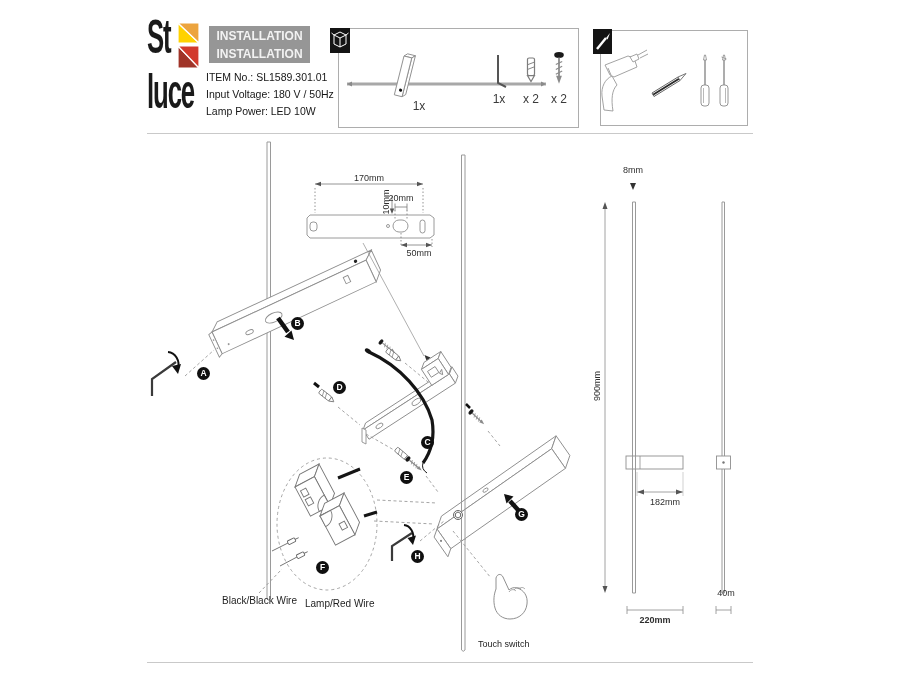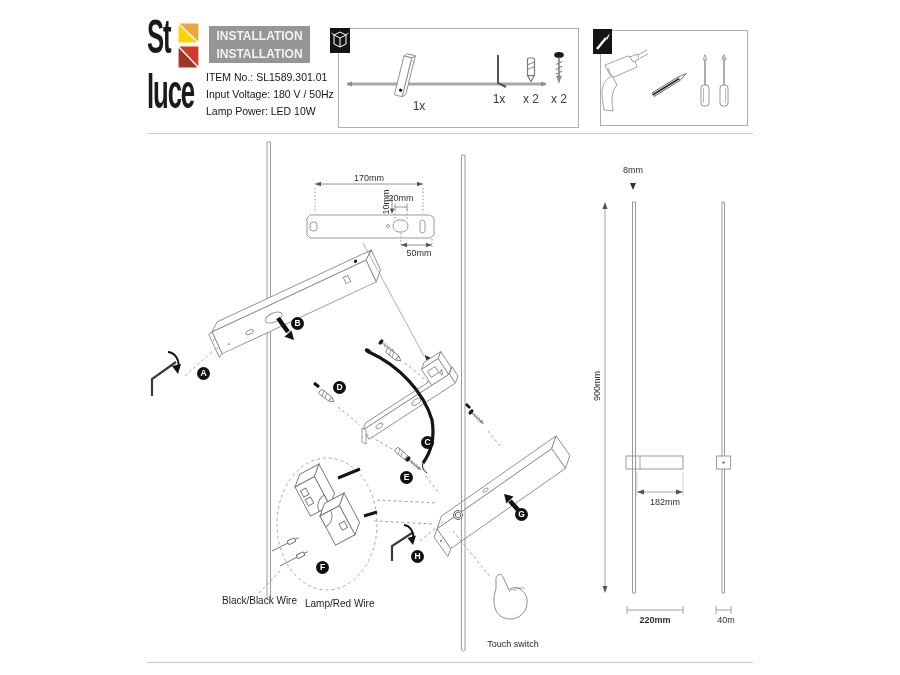--- a/index.html
+++ b/index.html
@@ -14,21 +14,21 @@
   .info-line{position:absolute;z-index:2;left:206px;font-size:10.5px;color:#161616;}
   .frame{position:absolute;z-index:0;border:1px solid #adadad;background:#fff;}
   .icon-sq{position:absolute;z-index:3;background:#141414;}
   .rule{position:absolute;z-index:1;background:#c9c9c9;height:1px;}
   .qty{position:absolute;z-index:2;width:24px;text-align:center;font-size:12px;color:#3a3a3a;}
   .dim{position:absolute;z-index:2;width:44px;text-align:center;font-size:9px;color:#2e2e2e;}
   .dim.rot{transform:rotate(-90deg);}
   .stepb{position:absolute;z-index:3;width:13px;height:13px;border-radius:50%;background:#101010;color:#fff;
          font-size:8.5px;font-weight:bold;text-align:center;line-height:13px;}
   .wire-lab{position:absolute;z-index:2;font-size:10px;color:#1d1d1d;}
-  .note-lab{position:absolute;z-index:2;width:70px;text-align:center;font-size:9px;color:#1d1d1d;}
+  .note-lab{position:absolute;z-index:2;width:70px;font-size:9px;color:#1d1d1d;}
 </style>
 </head>
 <body>
 
 <div class="page">
 
   <div class="logo-word" style="left:147px;top:12px;">St</div>
   <div class="logo-word" style="left:147px;top:67px;">luce</div>
   <svg class="abs" style="left:177px;top:22px;z-index:2;" width="26" height="48" viewBox="0 0 26 48">
     <polygon points="1,1 1,21 22,21" fill="#ffd200" stroke="#fff" stroke-width="1.2"></polygon>
@@ -72,21 +72,21 @@
   <div class="qty" style="left:547px;top:92px;">x 2</div>
 
   <div class="dim" style="left:347px;top:173px;">170mm</div>
   <div class="dim rot" style="left:369px;top:197px;width:34px;">10mm</div>
   <div class="dim" style="left:379px;top:193px;">20mm</div>
   <div class="dim" style="left:397px;top:248px;">50mm</div>
   <div class="dim" style="left:611px;top:165px;">8mm</div>
   <div class="dim rot" style="left:575px;top:381px;">900mm</div>
   <div class="dim" style="left:611px;top:497px;margin-left:32px;">182mm</div>
   <div class="dim" style="left:633px;top:615px;font-weight:bold;">220mm</div>
-  <div class="dim" style="left:704px;top:615px;">40m</div>
+  <div class="dim" style="left:704px;top:588px;">40m</div>
 
   <div class="wire-lab" style="left:222px;top:595px;">Black/Black Wire</div>
   <div class="wire-lab" style="left:305px;top:598px;">Lamp/Red Wire</div>
   <div class="note-lab" style="left:478px;top:639px;">Touch switch</div>
 
   <div class="stepb" style="left:197px;top:367px;">A</div>
   <div class="stepb" style="left:291px;top:317px;">B</div>
   <div class="stepb" style="left:421px;top:436px;">C</div>
   <div class="stepb" style="left:333px;top:381px;">D</div>
   <div class="stepb" style="left:400px;top:471px;">E</div>

